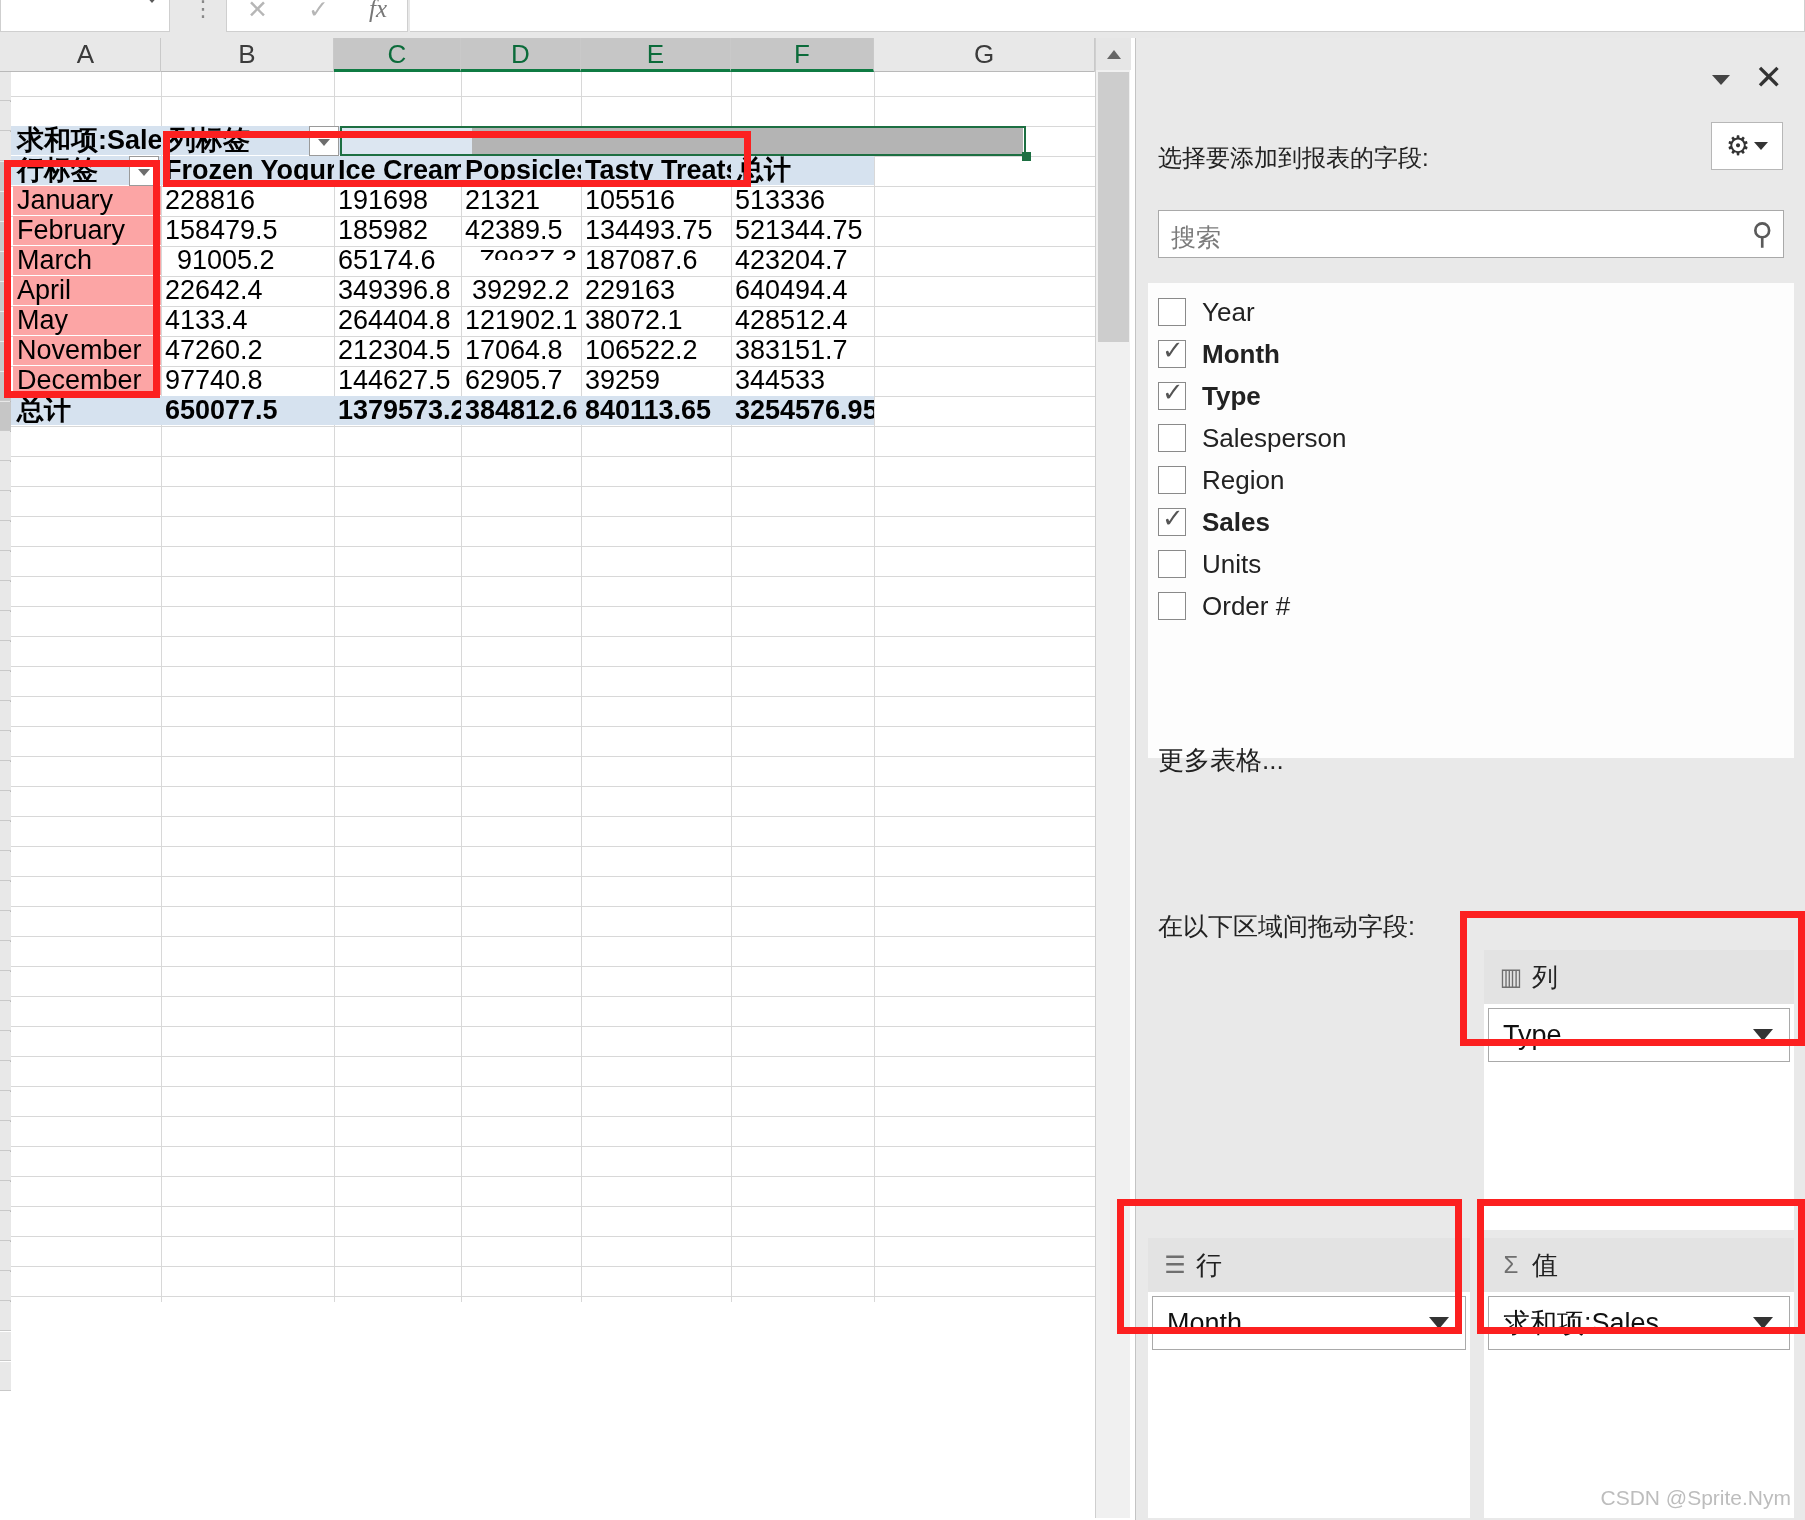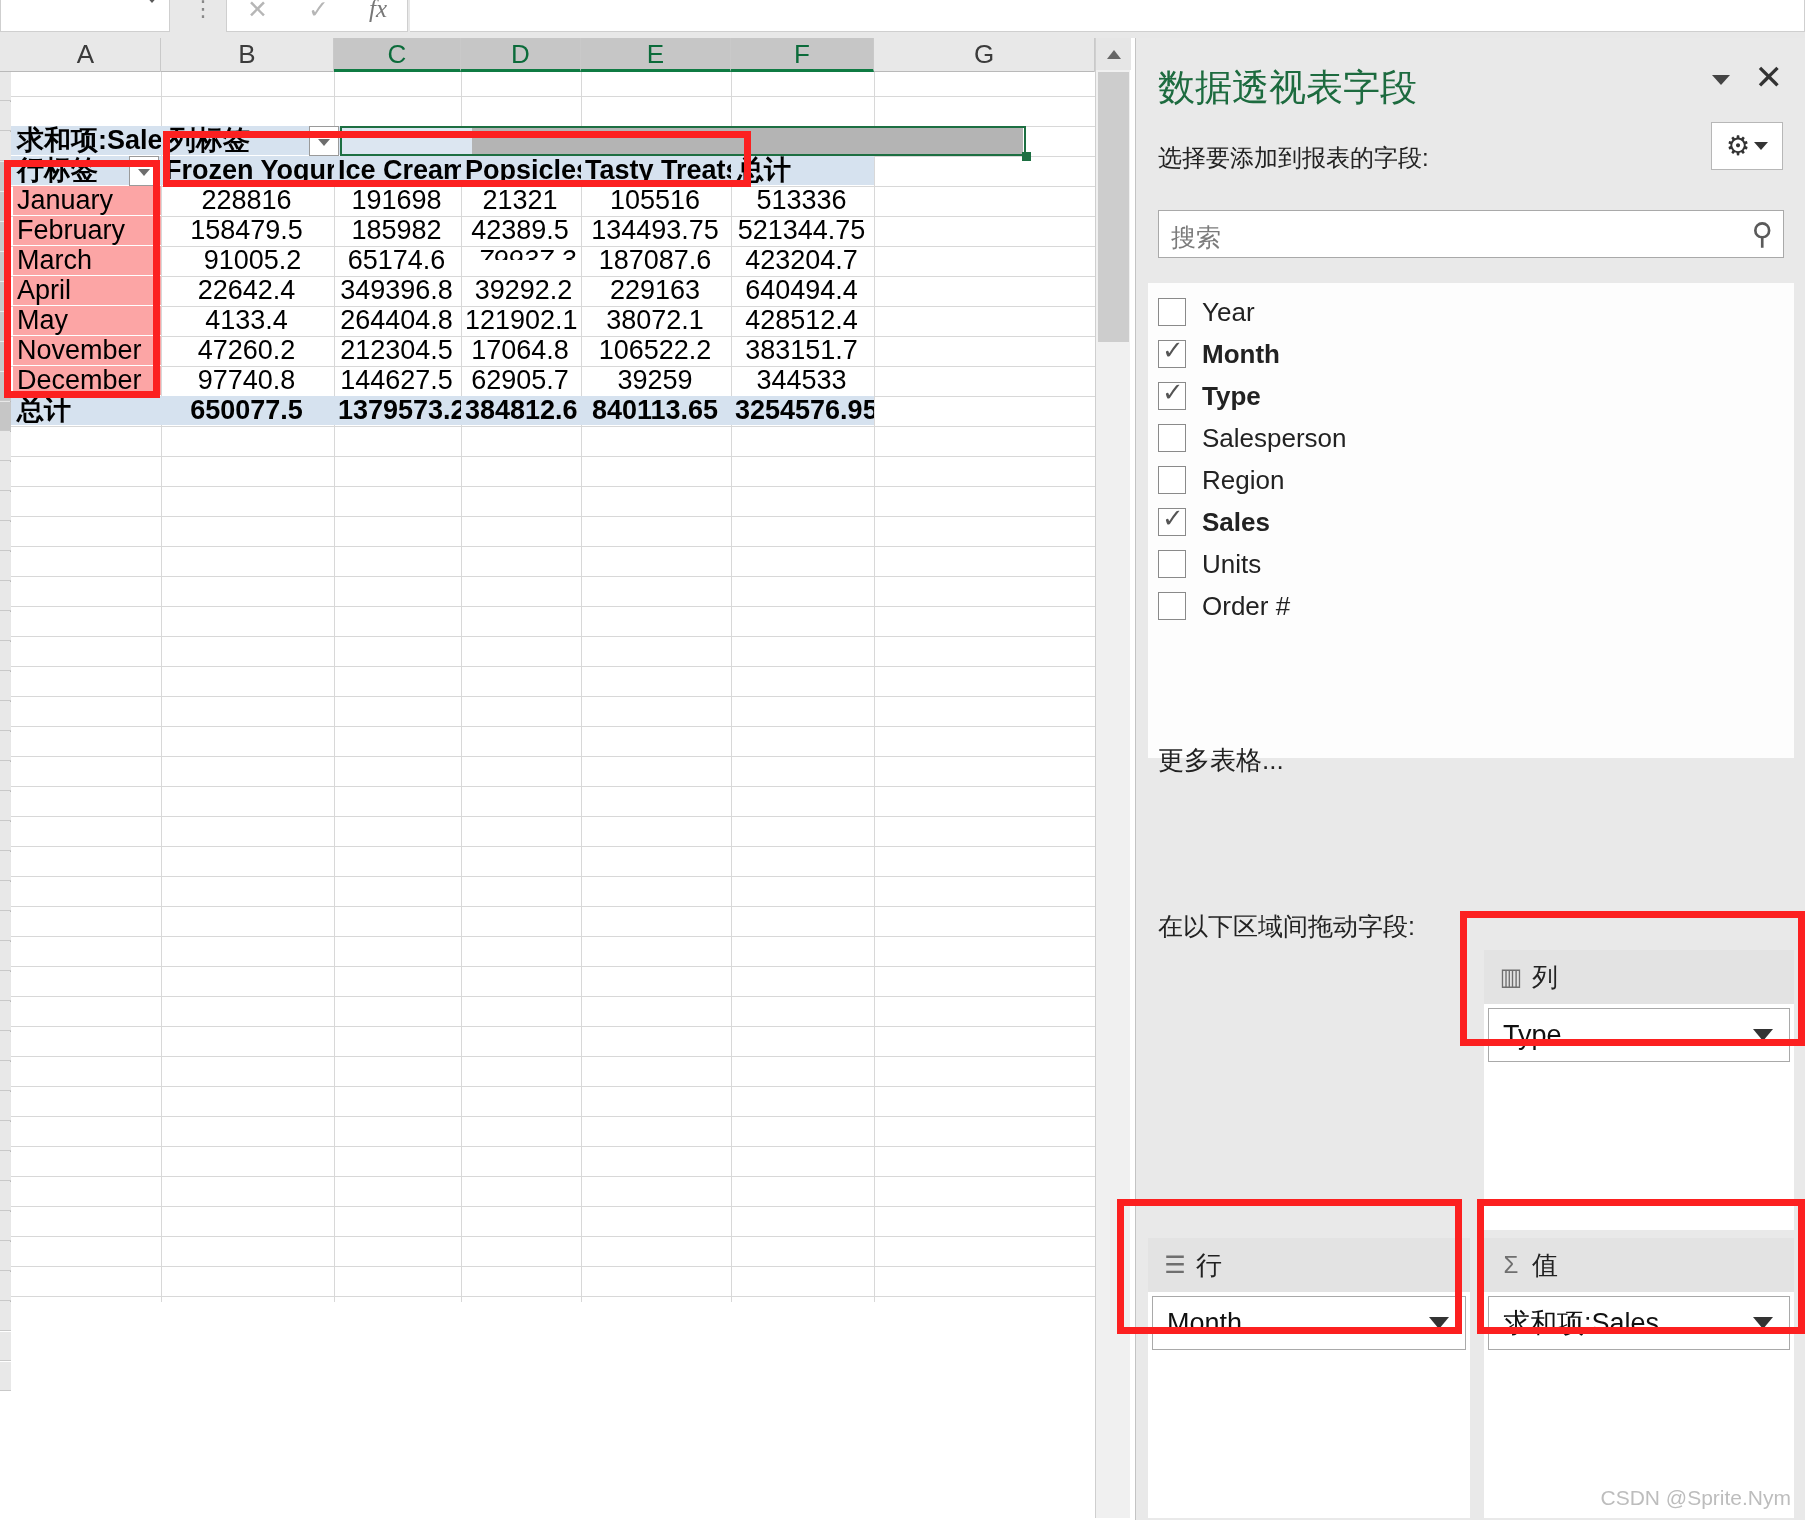--- a/index.html
+++ b/index.html
@@ -36,21 +36,21 @@
   .rowh { position:absolute; left:0; width:11px; border-bottom:1px solid #c9c9c9; background:#e8e8e8; }
   .rowh.sel { background:#c6c6c6; }
 
   
   #grid { position:absolute; left:11px; top:72px; width:1119px; height:1230px; background:#fff; overflow:hidden; }
   .gridline-v { position:absolute; top:0; bottom:0; width:1px; background:#d8d8d8; }
   .gridline-h { position:absolute; left:0; right:0; height:1px; background:#d8d8d8; }
 
   
   .cell { position:absolute; font-size:27px; color:#000; line-height:29px; white-space:nowrap; overflow:hidden; }
-  .cell.num { text-align:center; }
+  .cell.num { text-align:left; }
   .cell.hdr { font-weight:bold; background:#d6e2ef; }
   .cell.total { background:#d6e2ef; font-weight:bold; }
   .cell.month { background:#fca5a5; }
 
   .filter-btn { position:absolute; background:#fff; border:1px solid #9a9a9a; width:30px; height:30px; }
   .filter-btn i { position:absolute; left:8px; top:12px; width:0;height:0;
     border-left:6px solid transparent;border-right:6px solid transparent;border-top:7px solid #6d6d6d; }
 
   
   #sel-rect { position:absolute; border:2px solid #1d6f42; }
@@ -308,21 +308,20 @@
   </div>
 
 <div id="vscroll">
   <div id="vs-up">
       <i></i>
     </div>
   <div id="vs-thumb"></div>
 </div>
 
 <div id="pane">
-  <div id="pane-title">数据透视表字段</div>
   <div id="pane-caret"></div>
   <div id="pane-close">✕</div>
 
   <div id="pane-sub">选择要添加到报表的字段:</div>
 
   <div id="gear-btn">
     <span class="gear">⚙</span>
     <span class="gcar"></span>
   </div>
 

